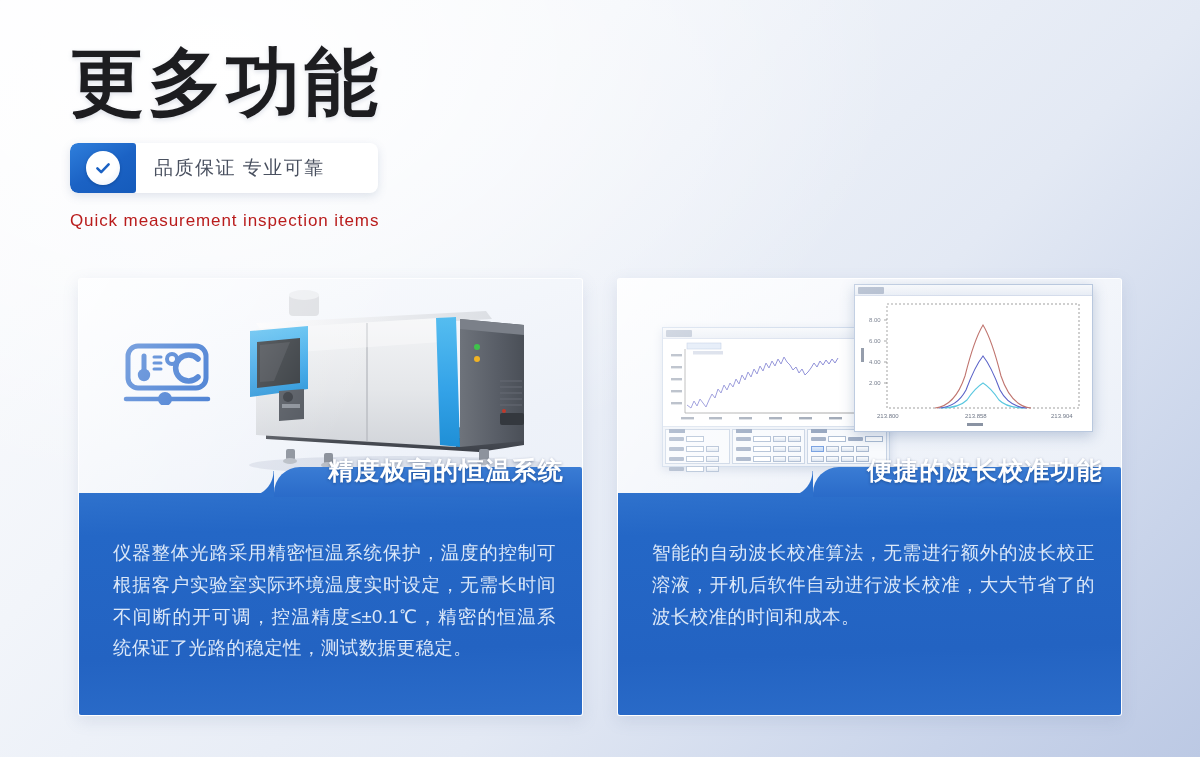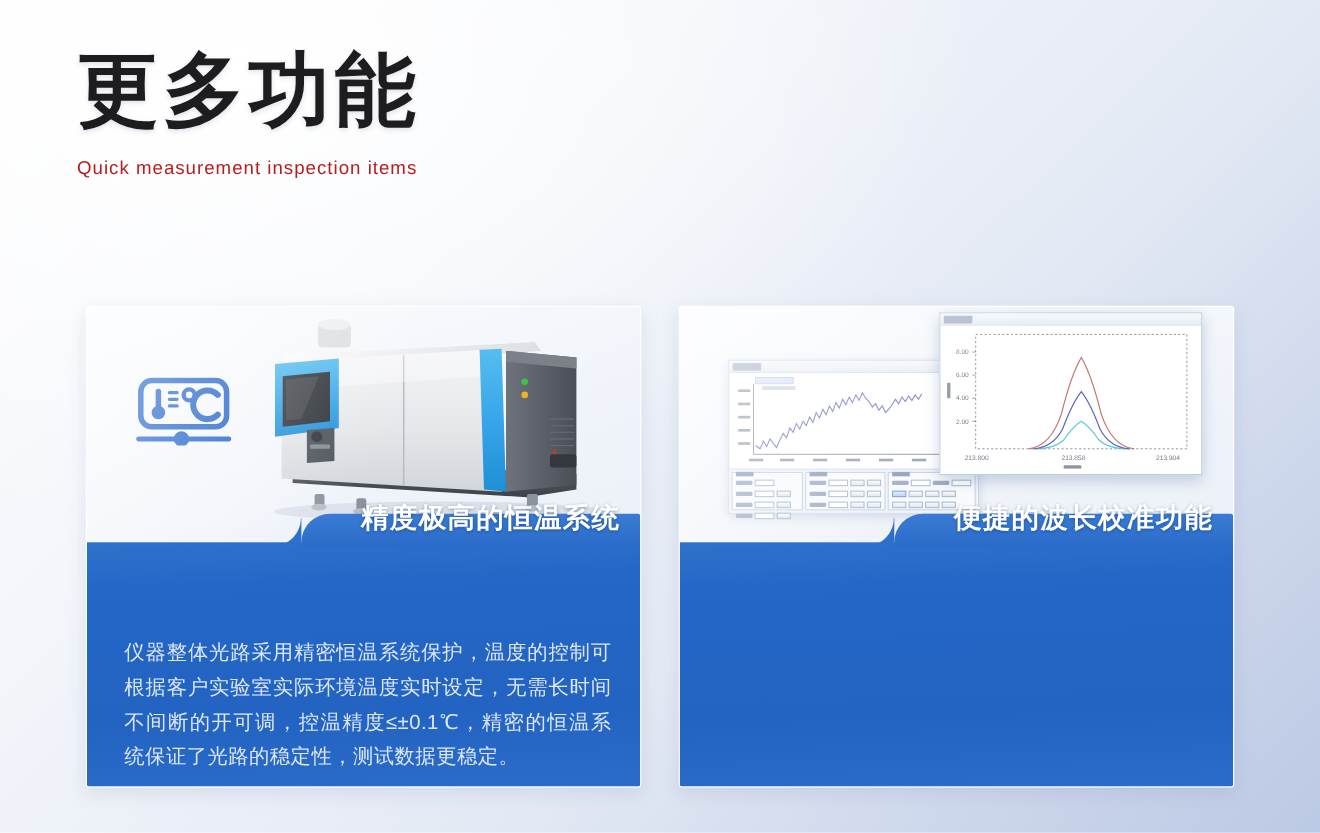--- a/index.html
+++ b/index.html
@@ -89,21 +89,20 @@
     display:flex; align-items:center;
     font-size:25px; font-weight:700; color:#ffffff; letter-spacing:1.2px;
     text-shadow:0 1px 3px rgba(0,30,75,.40);
     z-index:3;
   }
 
   .panel-body {
     position:absolute; left:34px; right:26px; top:44px;
     font-size:18.5px; line-height:1.72; color:#dce8f8; letter-spacing:.4px;
     text-align:justify;
-    margin-top:40px;
   }
 
   
   .temp-icon { position:absolute; left:43px; top:64px; width:90px; height:62px; }
 
   .instrument { position:absolute; left:145px; top:10px; width:345px; height:200px; }
 
   
   .sw-back { position:absolute; left:44px; top:48px; width:228px; height:140px;
     background:#fdfdfe; border:1px solid #c9d6e8;
@@ -134,20 +133,30 @@
     background:linear-gradient(120deg, rgba(255,255,255,.55) 0%, rgba(255,255,255,0) 55%);
     pointer-events:none; }
 </style>
 </head>
 <body>
 
 <div class="header">
 
   <div class="main-title">更多功能</div>
 
+  <div class="badge-row">
+    <div class="badge-check">
+      <div class="check-circle">
+        <svg class="check-mark" viewBox="0 0 24 24" aria-hidden="true">
+          <path d="M4.5 12.4 L9.6 17.4 L19.5 7.2" fill="none" stroke="#1b62c4" stroke-width="3.4" stroke-linecap="round" stroke-linejoin="round"></path>
+        </svg>
+      </div>
+    </div>
+    <div class="badge-text">品质保证 专业可靠</div>
+  </div>
 
   <div class="subtitle">Quick measurement inspection items</div>
 </div>
 
 <div class="cards">
 
   <div class="card">
 
     <div class="card-visual">
 
@@ -406,16 +415,17 @@
         </svg>
       </div>
 
       <div class="card-visual-sheen"></div>
     </div>
 
     <div class="panel">
       <div class="panel-shoulder">
         <div class="panel-title">便捷的波长校准功能</div>
       </div>
+      <div class="panel-body">智能的自动波长校准算法，无需进行额外的波长校正溶液，开机后软件自动进行波长校准，大大节省了的波长校准的时间和成本。</div>
     </div>
   </div>
 
 </div>
 
 </body></html>

